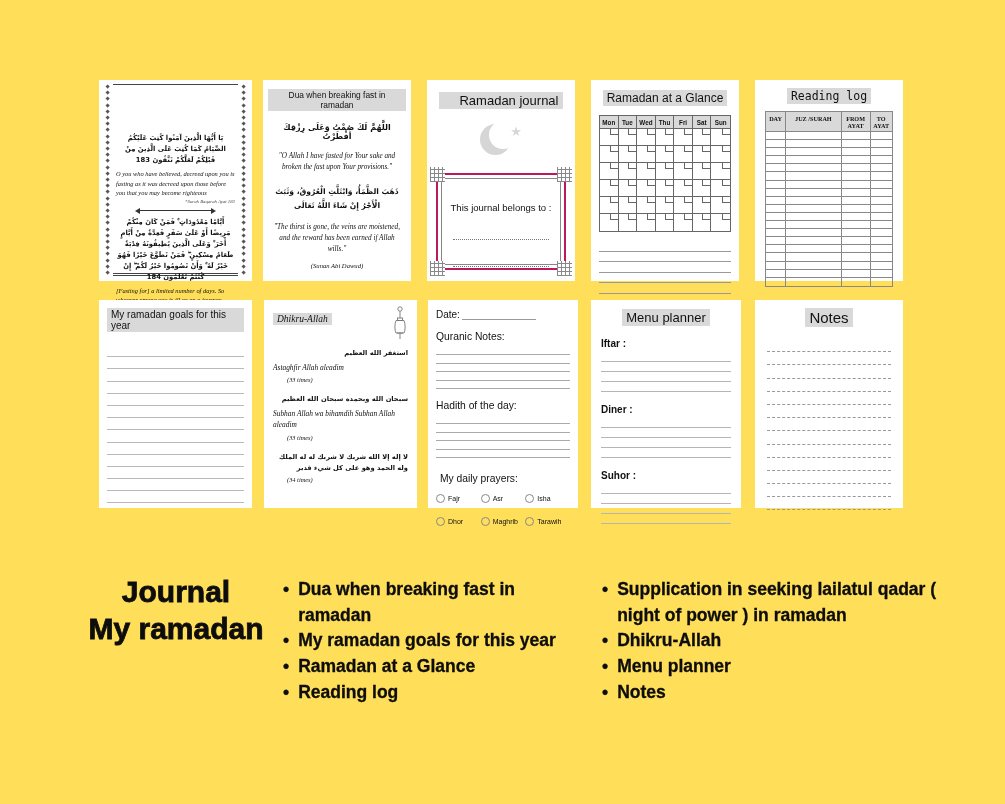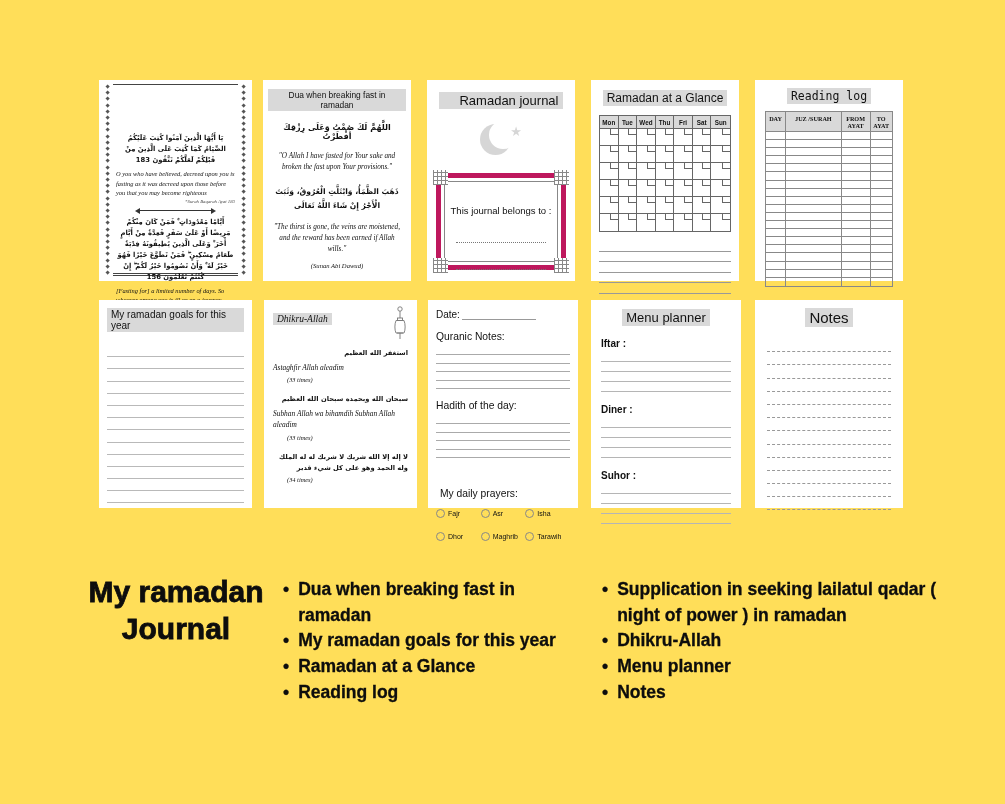--- a/index.html
+++ b/index.html
@@ -53,21 +53,21 @@
   .dua-ar2{ font-family:"DejaVu Sans",sans-serif; font-weight:bold; font-size:7.6px;
             direction:rtl; line-height:1.75; margin-top:12px; padding:0 2px; }
   .dua-src{ font-family:"Liberation Serif",serif; font-style:italic; font-size:6.6px; margin-top:7px; }
 
   
   .p3 .hl{ font-size:13px; margin-top:12px;padding-left:20px; }
   .cres-wrap{ position:relative; width:42px; height:36px; margin:13px auto 0; }
   .c-big{ position:absolute; left:0; top:2px; width:31px; height:31px; border-radius:50%; background:#d6d6d6; }
   .c-cut{ position:absolute; left:9px; top:-1px; width:28px; height:28px; border-radius:50%; background:#fff; }
   .c-star{ position:absolute; right:0; top:2px; color:#d6d6d6; font-size:13px; }
-  .cover-frame{ position:absolute; left:9px; right:9px; top:93px; bottom:11px; border:5px solid #be185d; }
+  .cover-frame{ position:absolute; left:9px; right:9px; top:93px; bottom:11px; border:2px solid #be185d; }
   .cover-frame-inner{ position:absolute; inset:3px; border:1px solid #888; }
   .knot{ position:absolute; width:15px; height:15px; background-color:#fff;
          background-image:repeating-linear-gradient(0deg,#888 0 1px,transparent 1px 4px),
                           repeating-linear-gradient(90deg,#888 0 1px,transparent 1px 4px); }
   .k-tl{ left:-8px; top:-8px; } .k-tr{ right:-8px; top:-8px; }
   .k-bl{ left:-8px; bottom:-8px; } .k-br{ right:-8px; bottom:-8px; }
   .belongs{ margin-top:27px; font-size:9.5px; }
   .dotline{ margin:26px 15px 0; border-bottom:1px dotted #777; }
 
   
@@ -114,21 +114,21 @@
          line-height:1.55; margin-top:3px; }
   .dtimes{ font-family:"Liberation Serif",serif; font-style:italic; font-size:6.4px;
            margin:3px 0 0 14px; }
 
   
   .dateline{ display:flex; align-items:baseline; font-size:10px; }
   .date-rule{ width:74px; border-bottom:1px solid #999; align-self:flex-end; height:9px; margin-left:2px; }
   .sec-label{ font-size:10.3px; margin-top:11px; }
   .daily-lines{ margin-top:5px; }
   .daily-lines .rule{ height:8.4px; border-bottom:1px solid #aaa; }
-  .prayers-label{ font-size:10.3px; margin:30px 0 0 4px; }
+  .prayers-label{ font-size:10.3px; margin:15px 0 0 4px; }
   .prayers{ display:grid; grid-template-columns:1fr 1fr 1fr; row-gap:14px; margin-top:10px; }
   .prayer{ display:flex; align-items:center; gap:3px; }
   .pcircle{ width:9px; height:9px; border:1px solid #888; border-radius:50%; flex:0 0 auto; }
   .plabel{ font-size:7px; }
 
   
   .p9 .hl{ font-size:13px; }
   .p9 .title-row{ text-align:center; }
   .menu-label{ font-size:10px; font-weight:bold; margin-top:12px; }
   .menu-lines{ margin-top:3px; }
@@ -224,21 +224,21 @@
     <div class="q-bar-b"></div>
     <div class="q-content">
       <div class="q-ar">يَا أَيُّهَا الَّذِينَ آمَنُوا كُتِبَ عَلَيْكُمُ الصِّيَامُ كَمَا كُتِبَ عَلَى الَّذِينَ مِنْ قَبْلِكُمْ لَعَلَّكُمْ تَتَّقُونَ 183</div>
       <div class="q-en">O you who have believed, decreed upon you is fasting as it was decreed upon those before you that you may become righteous</div>
       <div class="q-cite">*Surah Baqarah Ayat 183</div>
       <div class="arrow">
         <span class="ah-l"></span>
           <span class="ln"></span>
           <span class="ah-r"></span>
       </div>
-      <div class="q-ar">أَيَّامًا مَعْدُودَاتٍ ۚ فَمَنْ كَانَ مِنْكُمْ مَرِيضًا أَوْ عَلَىٰ سَفَرٍ فَعِدَّةٌ مِنْ أَيَّامٍ أُخَرَ ۚ وَعَلَى الَّذِينَ يُطِيقُونَهُ فِدْيَةٌ طَعَامُ مِسْكِينٍ ۖ فَمَنْ تَطَوَّعَ خَيْرًا فَهُوَ خَيْرٌ لَهُ ۚ وَأَنْ تَصُومُوا خَيْرٌ لَكُمْ ۖ إِنْ كُنْتُمْ تَعْلَمُونَ 156</div>
+      <div class="q-ar">أَيَّامًا مَعْدُودَاتٍ ۚ فَمَنْ كَانَ مِنْكُمْ مَرِيضًا أَوْ عَلَىٰ سَفَرٍ فَعِدَّةٌ مِنْ أَيَّامٍ أُخَرَ ۚ وَعَلَى الَّذِينَ يُطِيقُونَهُ فِدْيَةٌ طَعَامُ مِسْكِينٍ ۖ فَمَنْ تَطَوَّعَ خَيْرًا فَهُوَ خَيْرٌ لَهُ ۚ وَأَنْ تَصُومُوا خَيْرٌ لَكُمْ ۖ إِنْ كُنْتُمْ تَعْلَمُونَ 184</div>
       <div class="q-en">[Fasting for] a limited number of days. So whoever among you is ill or on a journey [during them] - then an equal number of days [are to be made up]. And upon those who are able [to fast, but with hardship] - a ransom [as substitute] of feeding a poor person [each day]. And whoever volunteers excess - it is better for him. But to fast is best for you, if you only knew.</div>
       <div class="q-cite">Surah Baqarah Ayat 184</div>
     </div>
   </section>
 
   <section class="page p2">
     <span class="hl">Dua when breaking fast in ramadan</span>
     <div class="dua-ar1">اللَّهُمَّ لَكَ صُمْتُ وَعَلَى رِزْقِكَ أَفْطَرْتُ</div>
     <div class="dua-en">"O Allah I have fasted for Your sake and broken the fast upon Your provisions."</div>
     <div class="dua-ar2">ذَهَبَ الظَّمَأُ، وَابْتَلَّتِ الْعُرُوقُ، وَثَبَتَ الْأَجْرُ إِنْ شَاءَ اللَّهُ تَعَالَى</div>
@@ -558,22 +558,22 @@
         <div class="rule"></div>
         <div class="rule"></div>
         <div class="rule"></div>
         <div class="rule"></div>
         <div class="rule"></div>
         <div class="rule"></div>
       </div>
   </section>
 
   <div class="f-heading">
+    <div>Journal</div>
     <div>My ramadan</div>
-    <div>Journal</div>
   </div>
   <div class="feat-list list-left" id="list-left">
       <div class="feat">
         <div class="dot">•</div>
         <div class="ftext">Dua when breaking fast in ramadan</div>
       </div>
       <div class="feat">
         <div class="dot">•</div>
         <div class="ftext">My ramadan goals for this year</div>
       </div>

